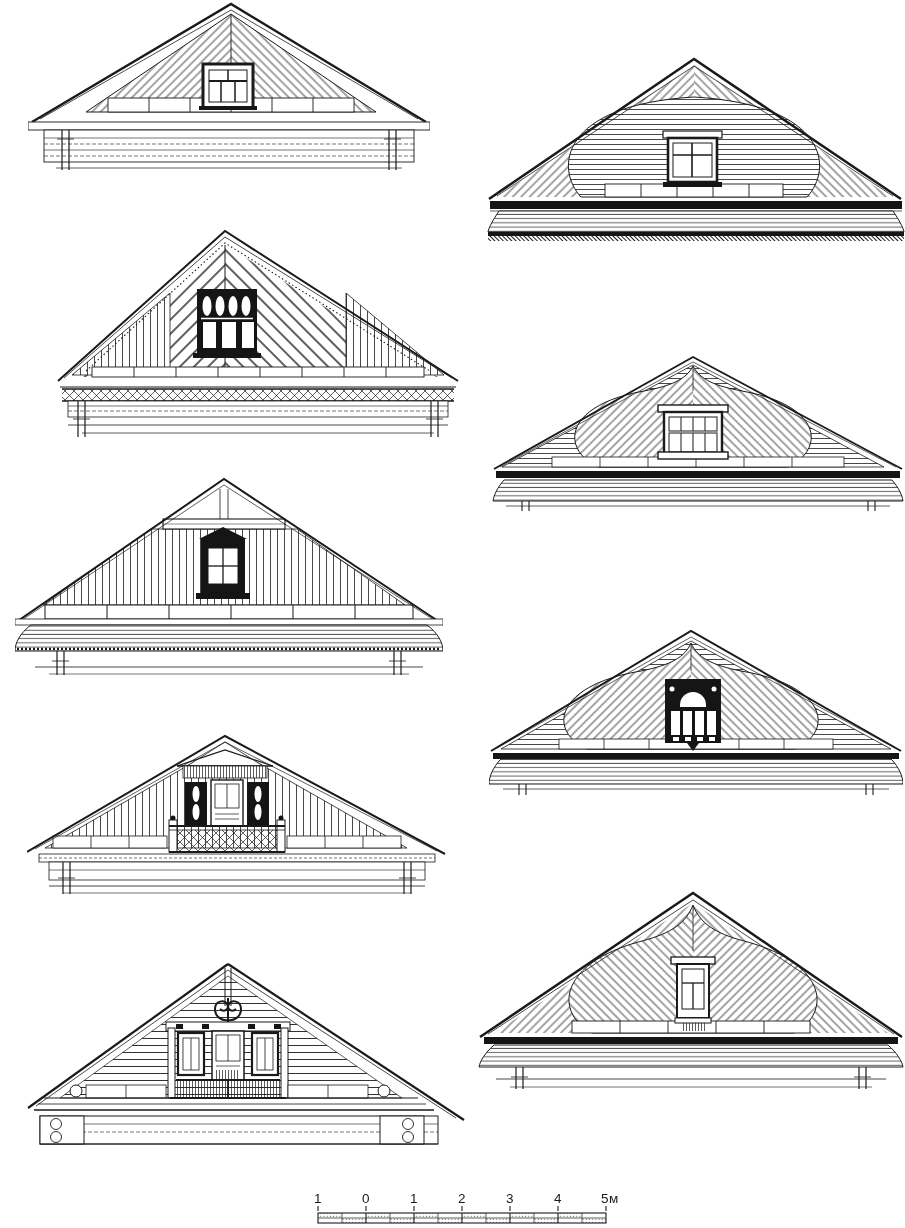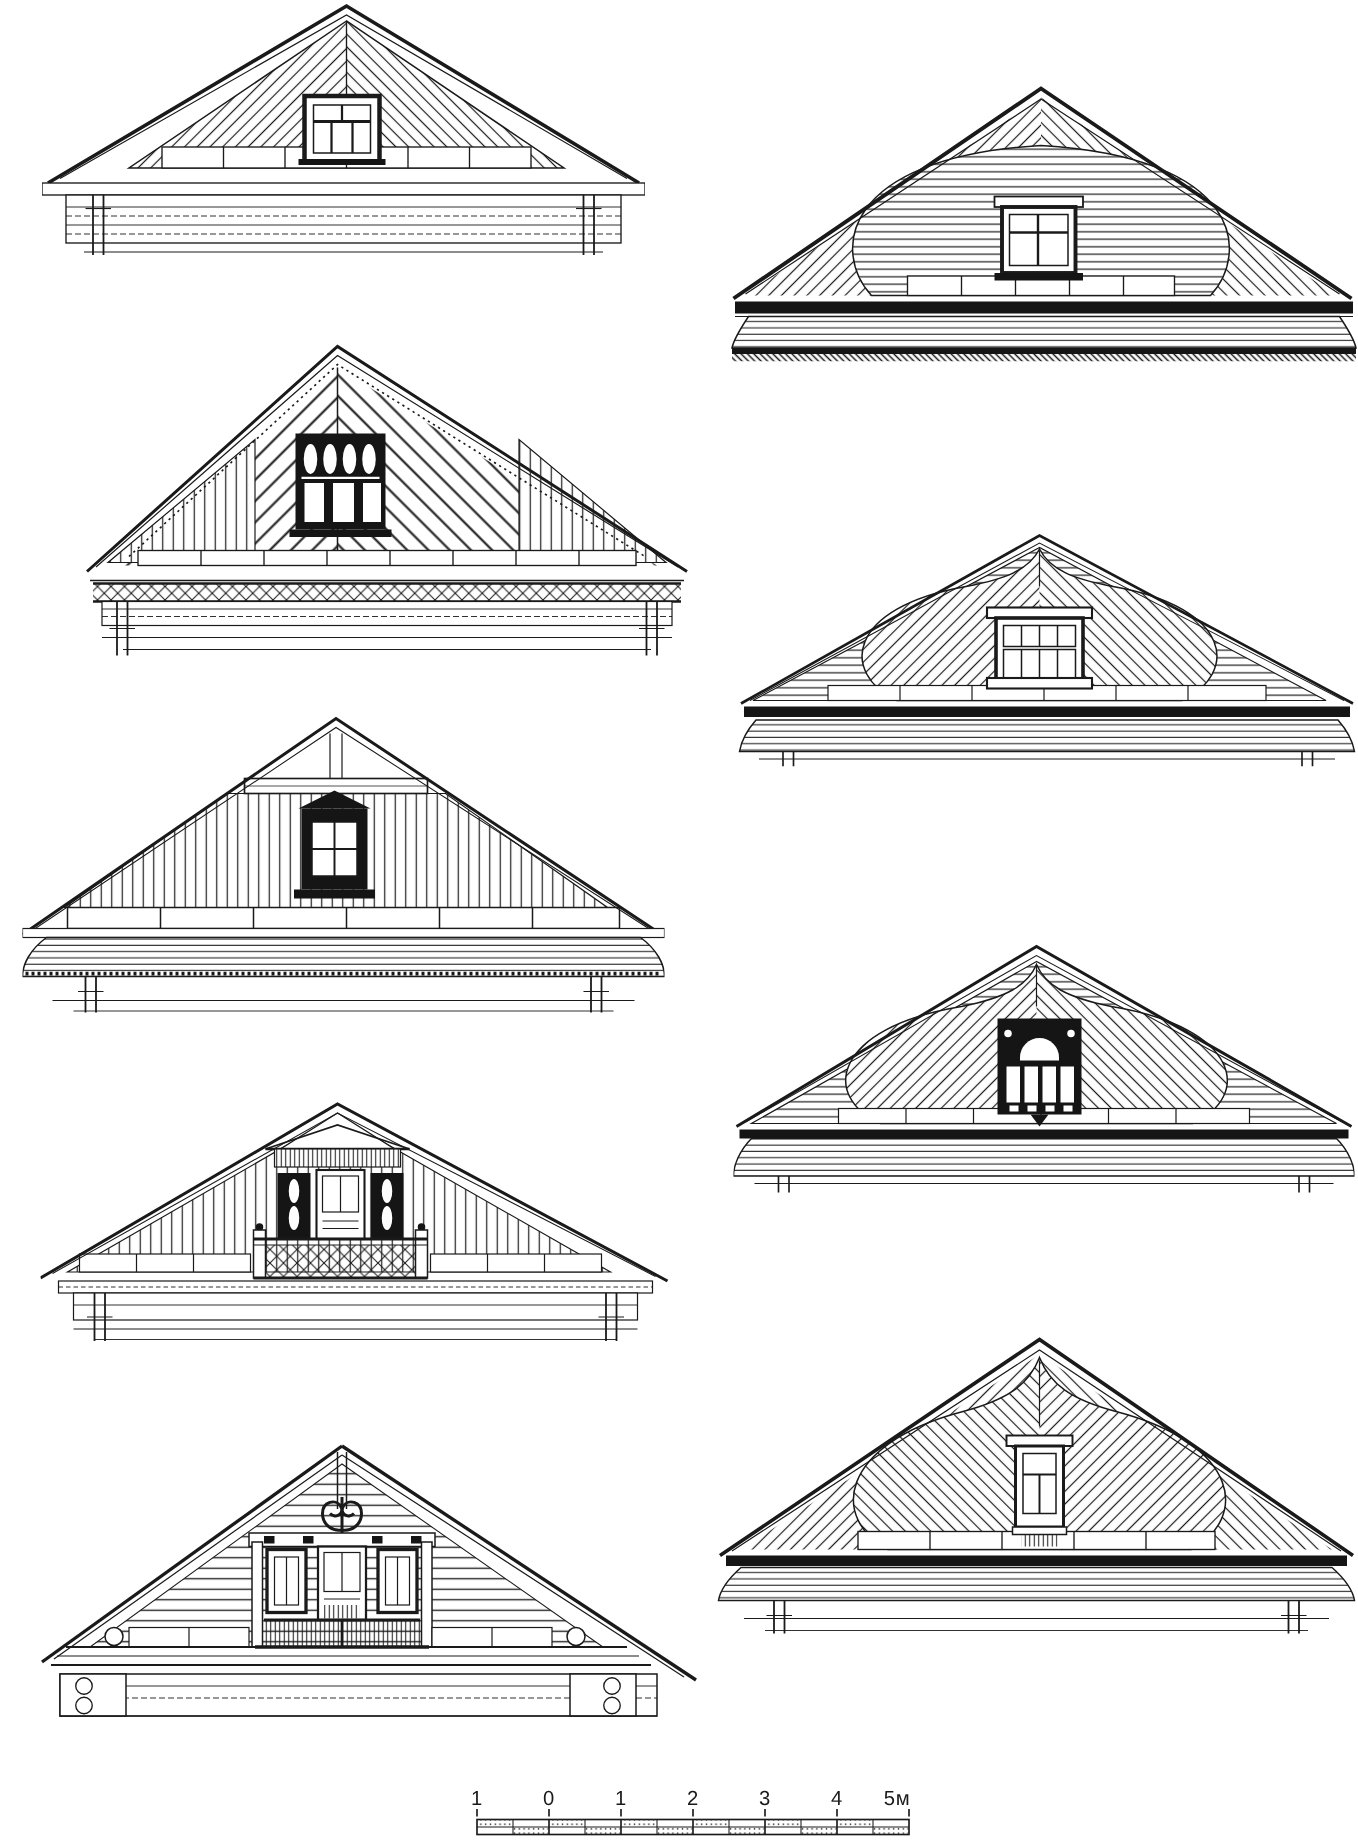--- a/index.html
+++ b/index.html
@@ -503,21 +503,21 @@
     </svg>
   </figure>
 
   <div class="scalebar">
     <span class="lab" style="left:-4px">1</span>
     <span class="lab" style="left:44px">0</span>
     <span class="lab" style="left:92px">1</span>
     <span class="lab" style="left:140px">2</span>
     <span class="lab" style="left:188px">3</span>
     <span class="lab" style="left:236px">4</span>
-    <span class="lab" style="left:276px">5м</span>
+    <span class="lab" style="left:288px">5м</span>
     <svg width="316" height="21" viewBox="0 0 316 21">
       <g class="ln" stroke-width="1.1">
         <line x1="8" y1="0" x2="8" y2="5"></line>
           <line x1="56" y1="0" x2="56" y2="5"></line>
         <line x1="104" y1="0" x2="104" y2="5"></line>
           <line x1="152" y1="0" x2="152" y2="5"></line>
         <line x1="200" y1="0" x2="200" y2="5"></line>
           <line x1="248" y1="0" x2="248" y2="5"></line>
         <line x1="296" y1="0" x2="296" y2="5"></line>
       </g>

